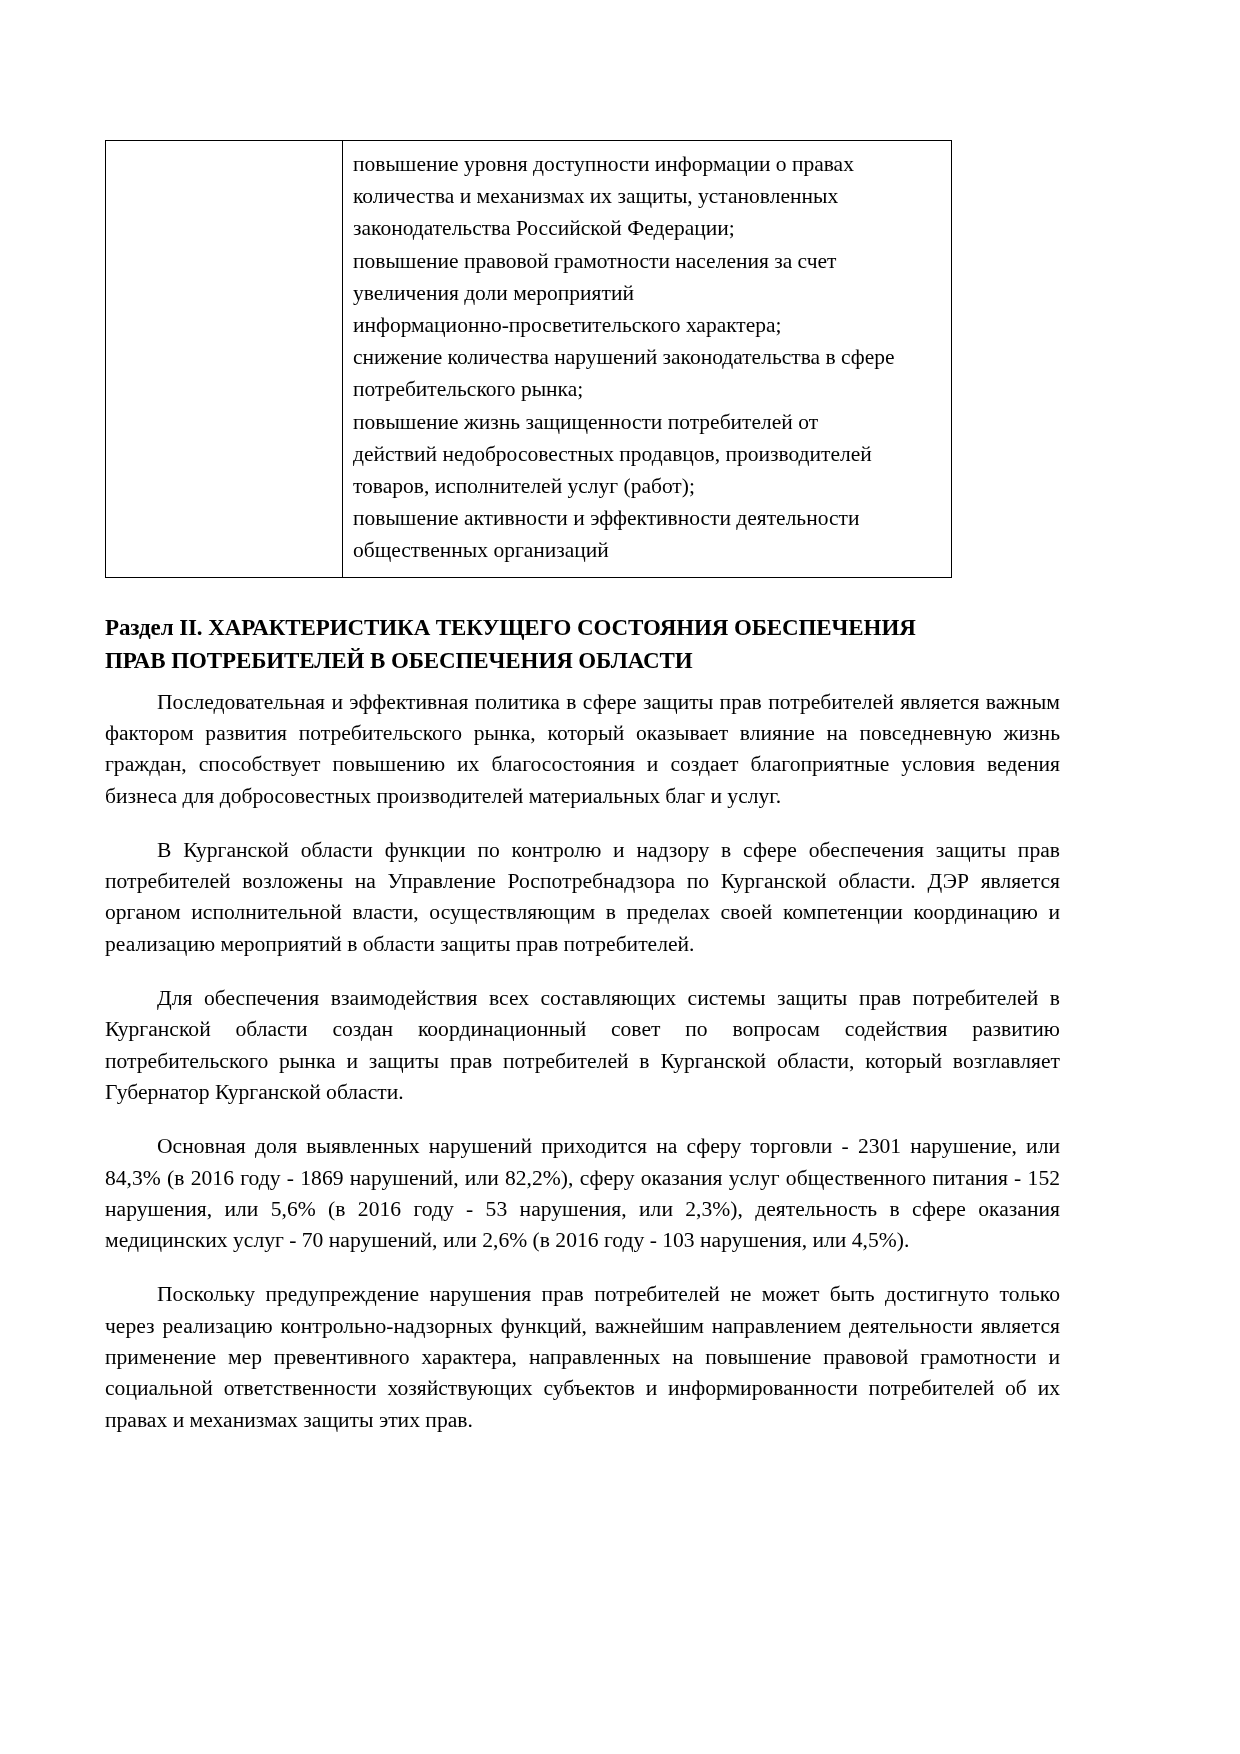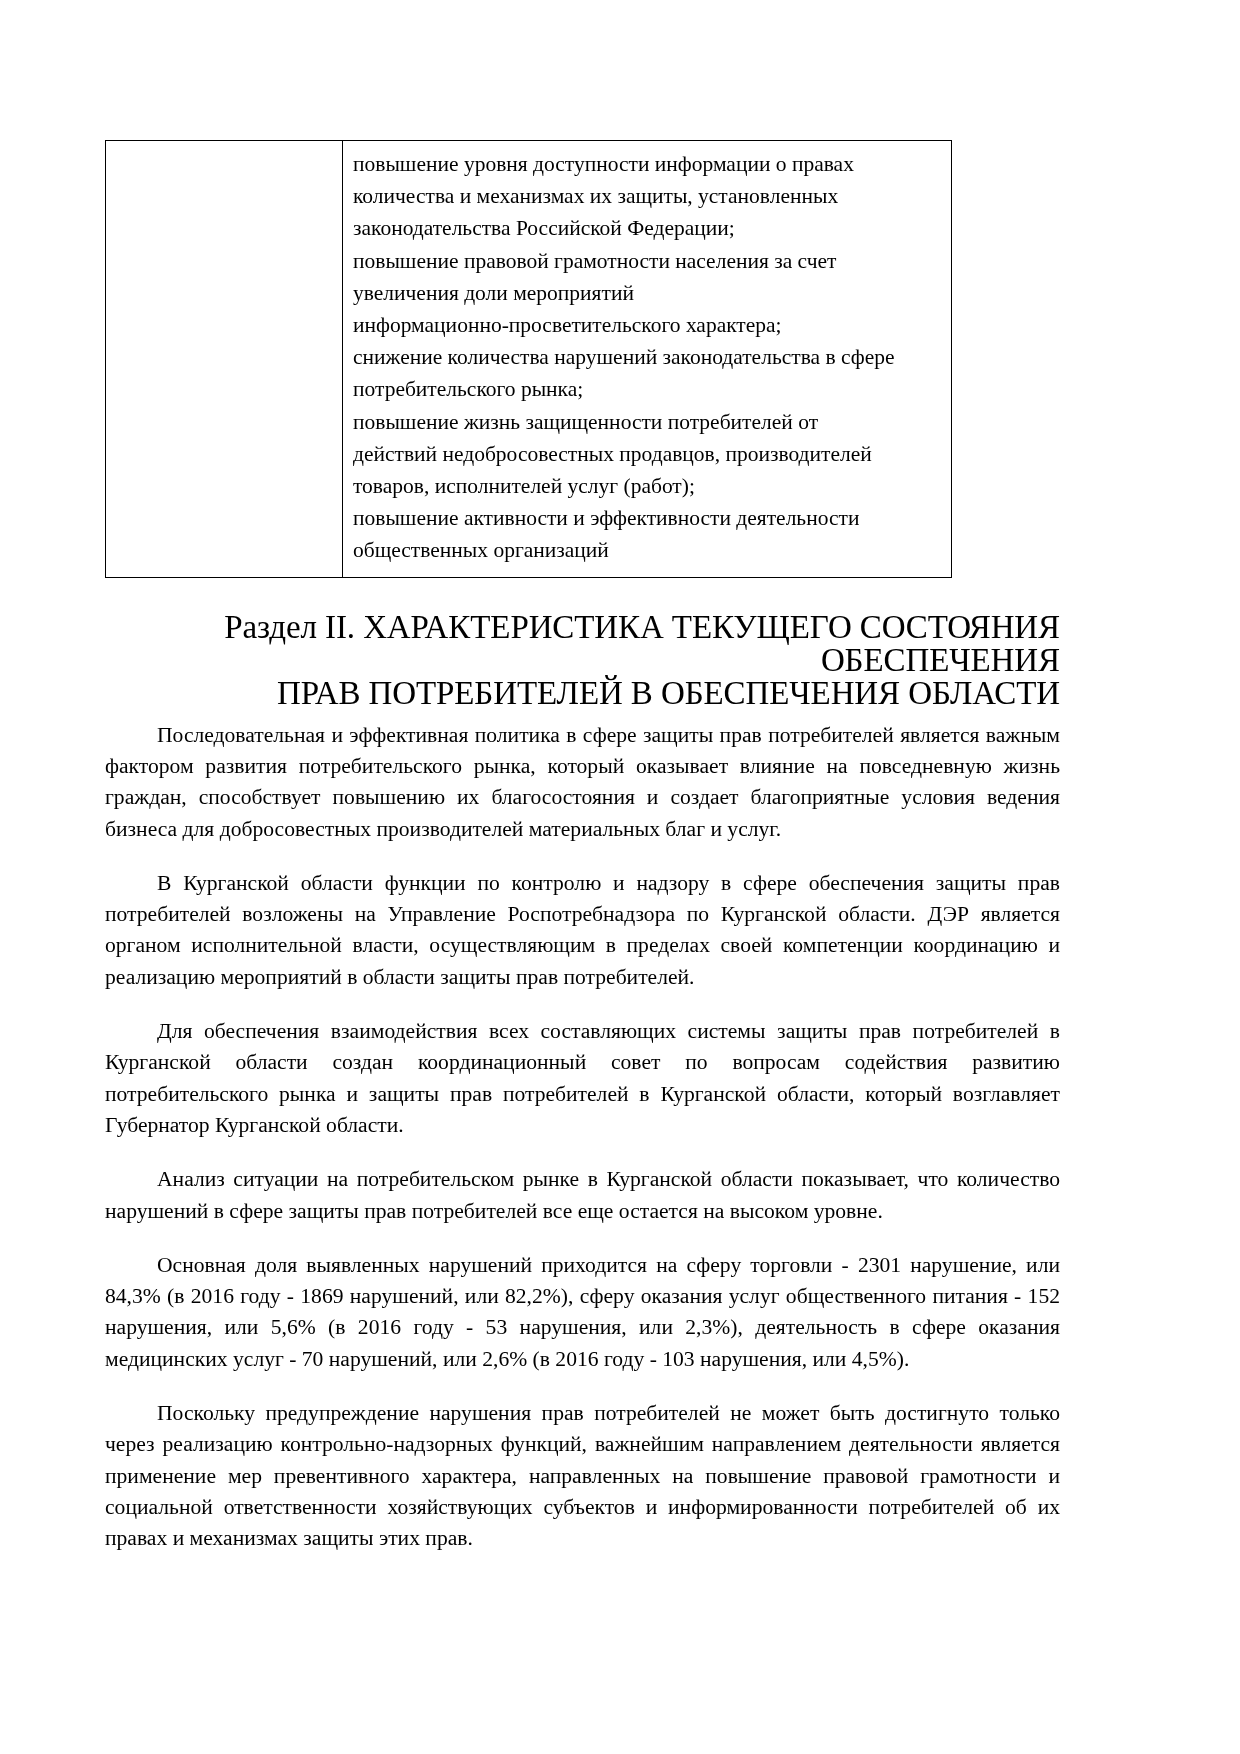--- a/index.html
+++ b/index.html
@@ -51,23 +51,23 @@
   }
   .goal-line {
     font-size: 21.5px;
     line-height: 32.2px;
     white-space: nowrap;
   }
 
   
   .section-heading {
     margin: 33px 0 0 0;
-    text-align: right;
-    font-weight: normal;
-    font-size: 33px;
+    text-align: left;
+    font-weight: bold;
+    font-size: 23px;
     line-height: 33px;
     letter-spacing: -0.1px;
   }
   .section-heading .line2 {
     display: block;
   }
 
   
   p.body-par {
     margin: 0;
@@ -116,19 +116,18 @@
 
     <h1 class="section-heading">
       <span>Раздел II. ХАРАКТЕРИСТИКА ТЕКУЩЕГО СОСТОЯНИЯ ОБЕСПЕЧЕНИЯ</span>
       <span class="line2">ПРАВ ПОТРЕБИТЕЛЕЙ В ОБЕСПЕЧЕНИЯ ОБЛАСТИ</span>
     </h1>
 
     <div class="par-block">
       <p class="body-par">Последовательная и эффективная политика в сфере защиты прав потребителей является важным фактором развития потребительского рынка, который оказывает влияние на повседневную жизнь граждан, способствует повышению их благосостояния и создает благоприятные условия ведения бизнеса для добросовестных производителей материальных благ и услуг.</p>
       <p class="body-par">В Курганской области функции по контролю и надзору в сфере обеспечения защиты прав потребителей возложены на Управление Роспотребнадзора по Курганской области. ДЭР является органом исполнительной власти, осуществляющим в пределах своей компетенции координацию и реализацию мероприятий в области защиты прав потребителей.</p>
       <p class="body-par">Для обеспечения взаимодействия всех составляющих системы защиты прав потребителей в Курганской области создан координационный совет по вопросам содействия развитию потребительского рынка и защиты прав потребителей в Курганской области, который возглавляет Губернатор Курганской области.</p>
-      <p class="body-par">Анализ ситуации на потребительском рынке в Курганской области показывает, что количество нарушений в сфере защиты прав потребителей все еще остается на высоком уровне.</p>
       <p class="body-par">Основная доля выявленных нарушений приходится на сферу торговли - 2301 нарушение, или 84,3% (в 2016 году - 1869 нарушений, или 82,2%), сферу оказания услуг общественного питания - 152 нарушения, или 5,6% (в 2016 году - 53 нарушения, или 2,3%), деятельность в сфере оказания медицинских услуг - 70 нарушений, или 2,6% (в 2016 году - 103 нарушения, или 4,5%).</p>
       <p class="body-par">Поскольку предупреждение нарушения прав потребителей не может быть достигнуто только через реализацию контрольно-надзорных функций, важнейшим направлением деятельности является применение мер превентивного характера, направленных на повышение правовой грамотности и социальной ответственности хозяйствующих субъектов и информированности потребителей об их правах и механизмах защиты этих прав.</p>
     </div>
 
   </div>
 </div>
 
 </body></html>

